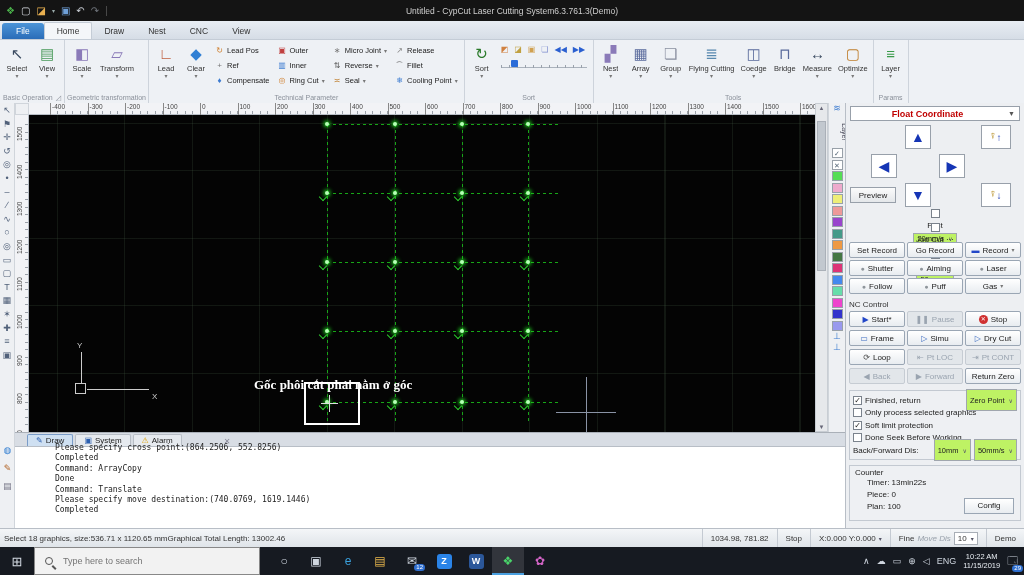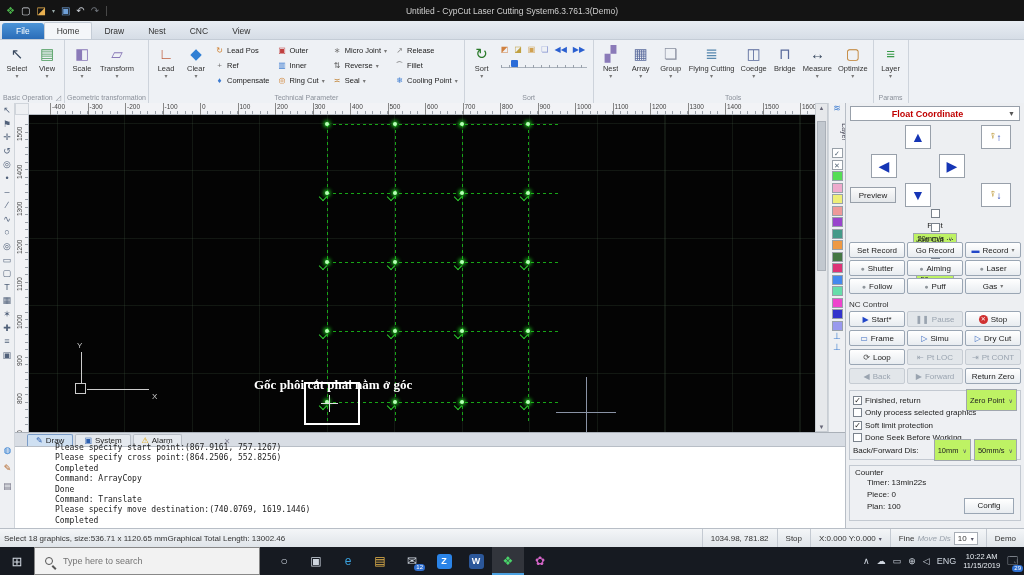--- a/index.html
+++ b/index.html
@@ -528,21 +528,20 @@
           <span style="color: rgb(43, 95, 176);">▣</span>
           <span>System</span>
         </div>
         <div class="ctab">
           <span style="color: rgb(224, 160, 0);">⚠</span>
           <span>Alarm</span>
         </div>
         <span class="ctabclose">✕</span>
       </div>
     <div class="logwrap">
-        <div class="logline">Please specify start point:(867.9161, 757.1267)</div>
         <div class="logline">Please specify cross point:(864.2506, 552.8256)</div>
         <div class="logline">Completed</div>
         <div class="logline">Command: ArrayCopy</div>
         <div class="logline">Done</div>
         <div class="logline">Command: Translate</div>
         <div class="logline">Please specify move destination:(740.0769, 1619.1446)</div>
         <div class="logline">Completed</div>
       </div>
   </div>
   <div class="cicons">

